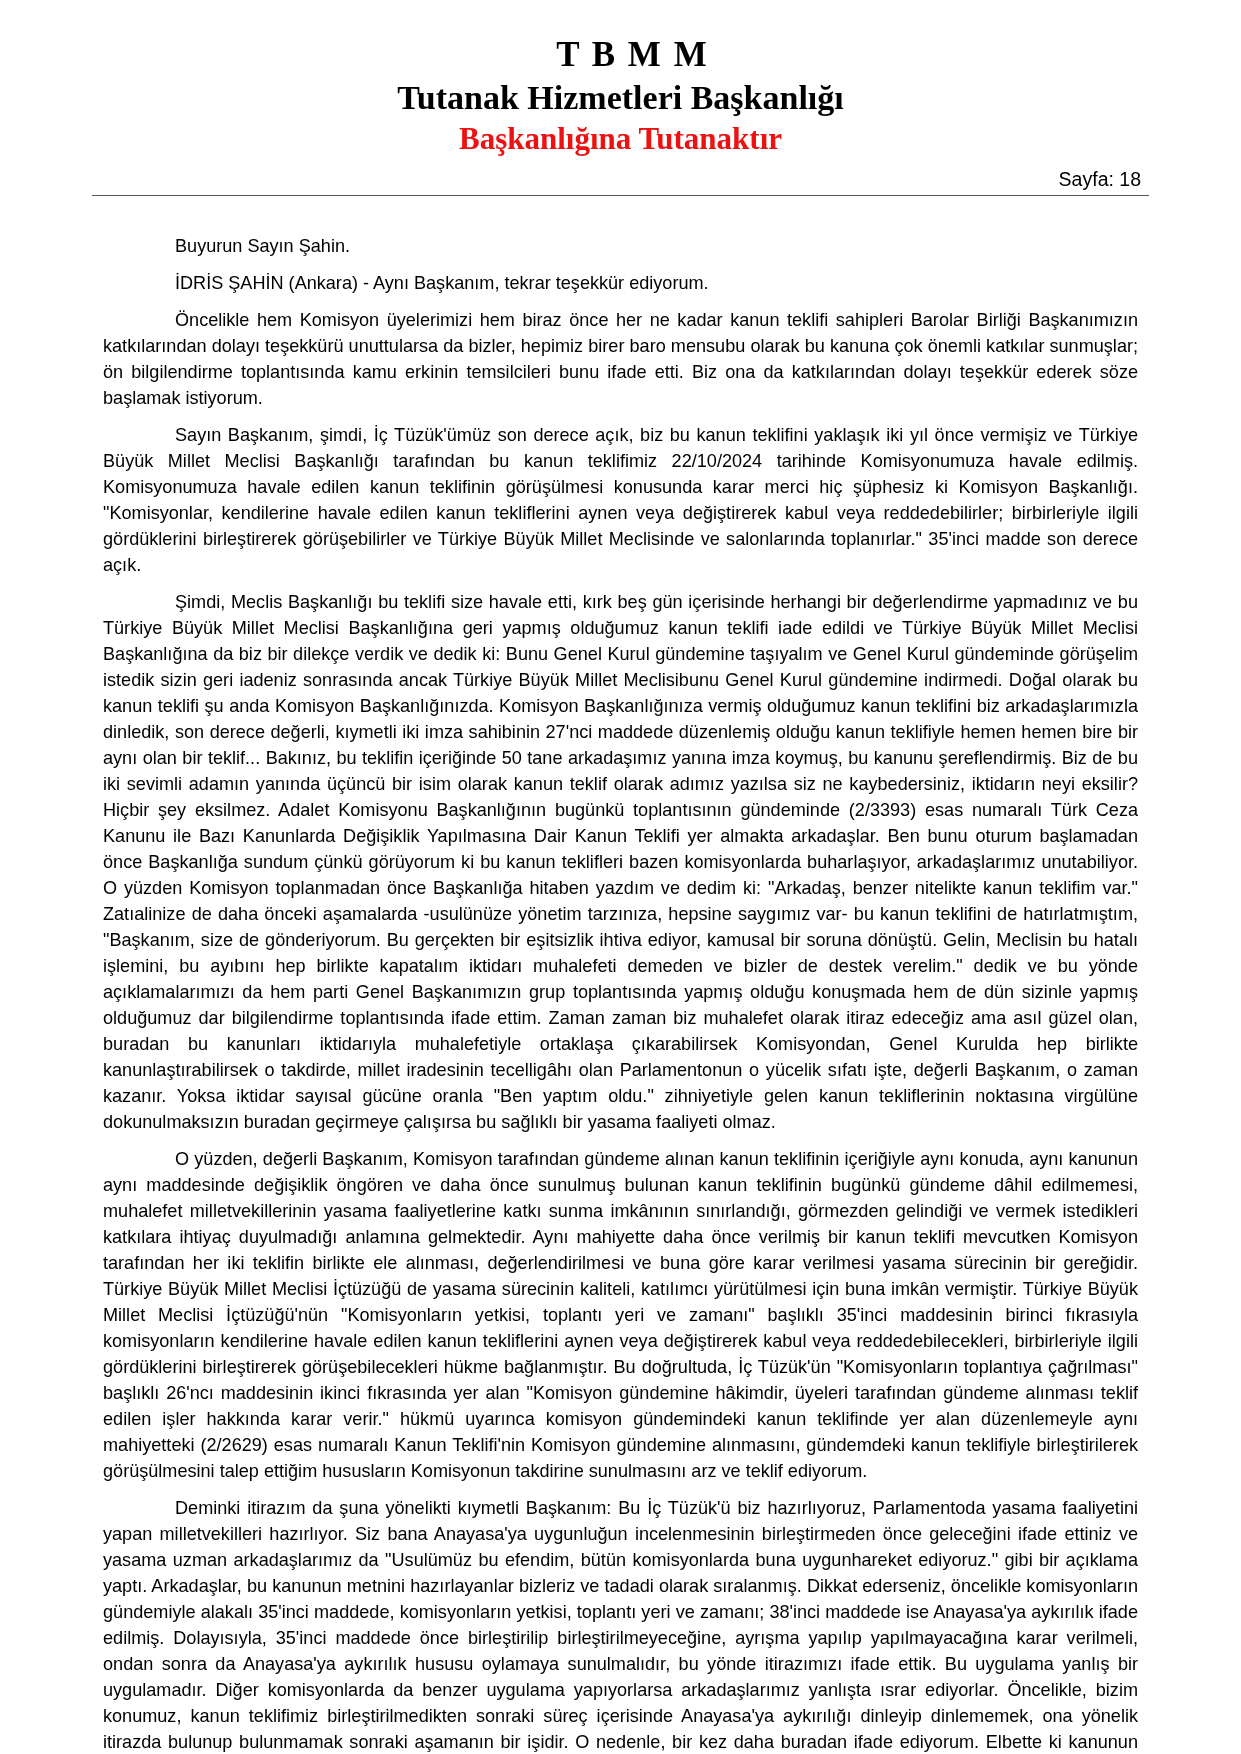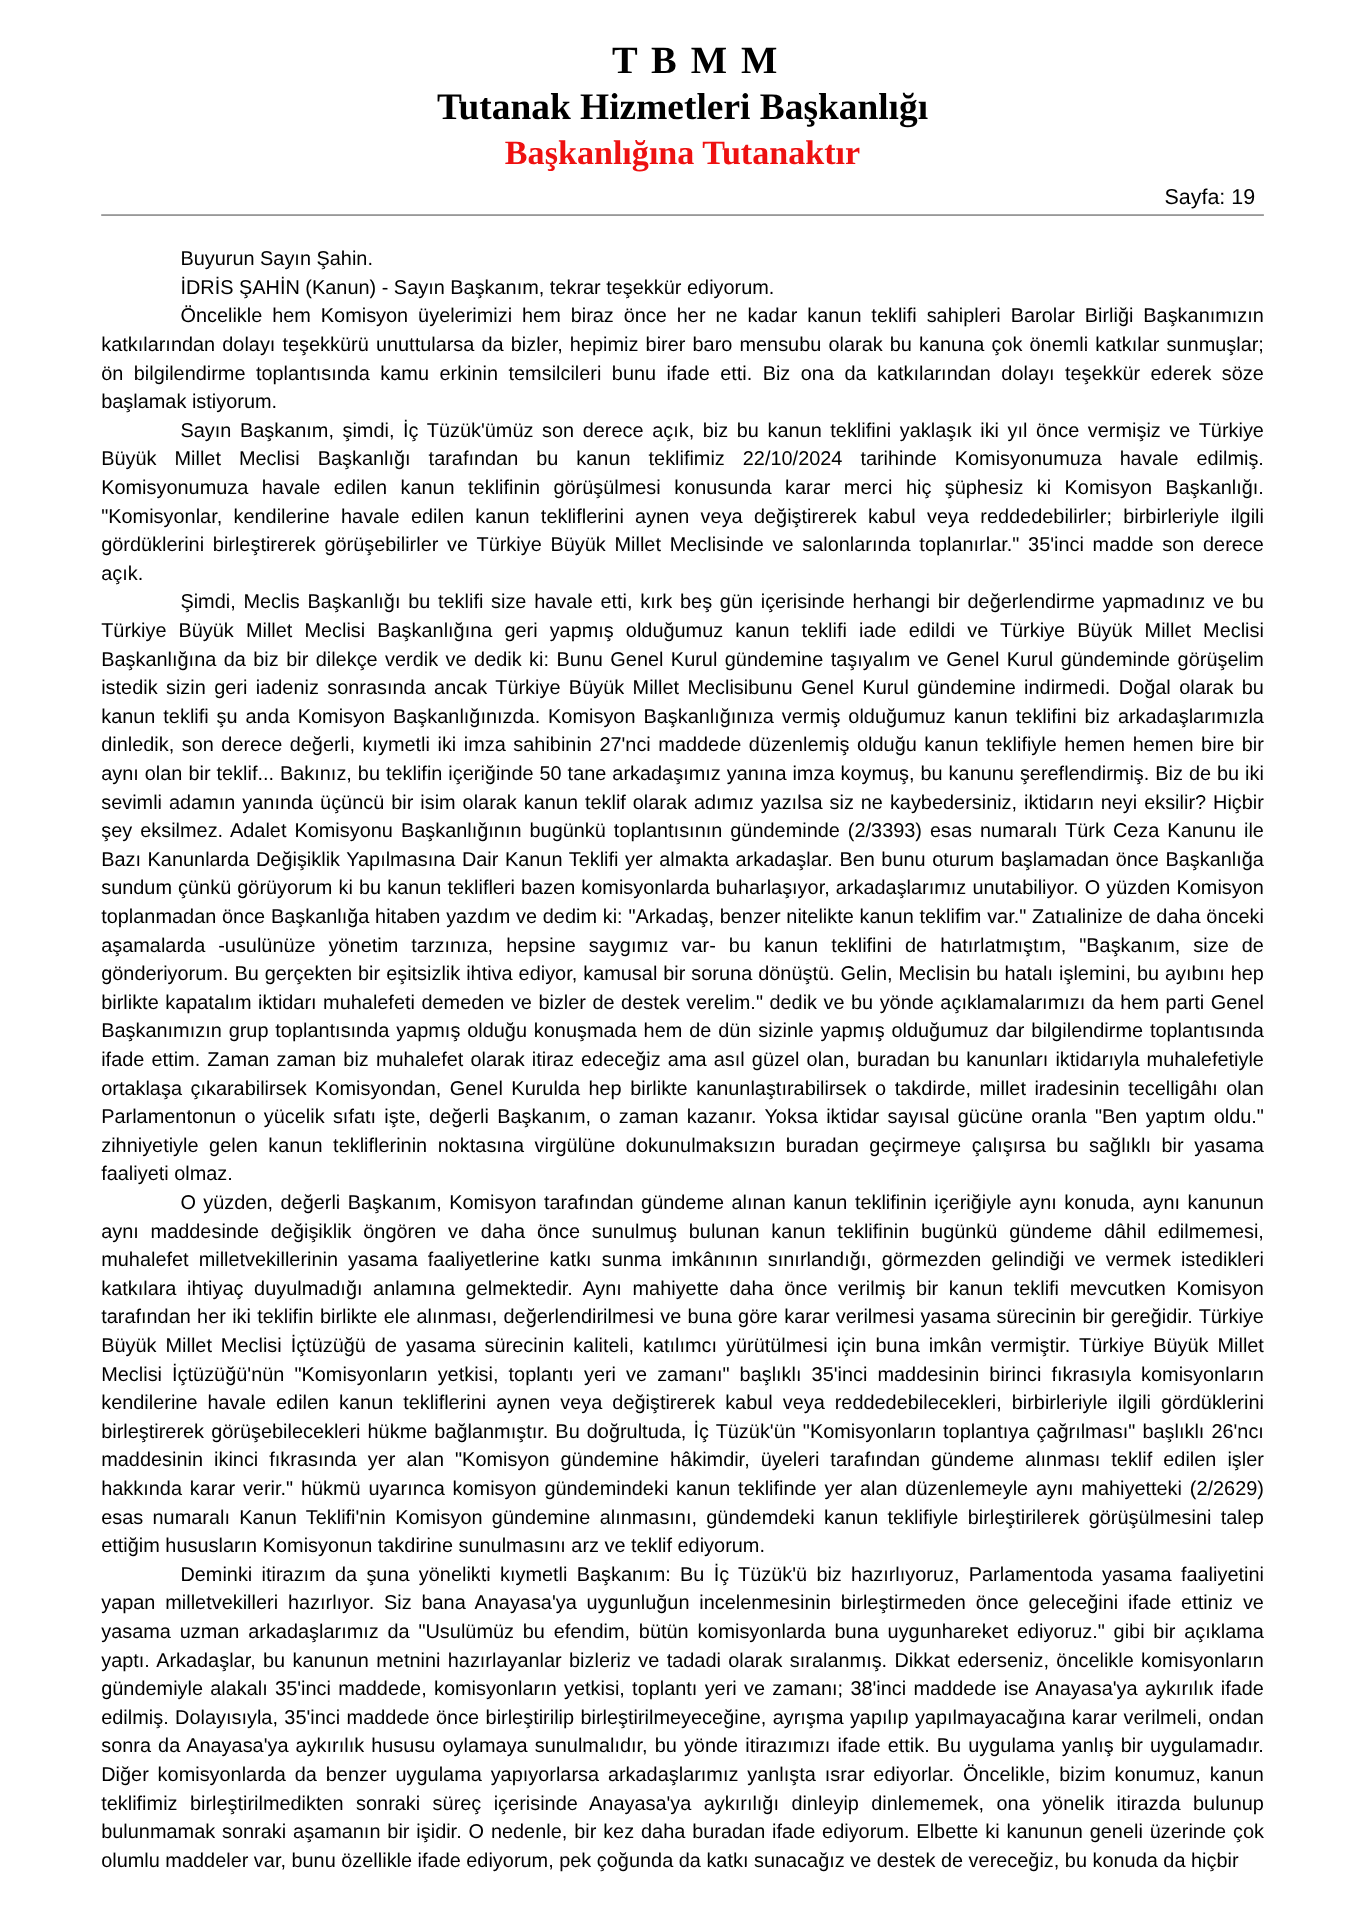--- a/index.html
+++ b/index.html
@@ -56,21 +56,21 @@
   }
   .rule {
     margin: 0 92px 0 92px;
     border-top: 1.6px solid #555555;
   }
   .body-area {
     margin: 0 92px;
     padding-top: 26px;
   }
   p.para {
-    margin: 0;
+    margin: 11px;
     font-size: 18.1px;
     line-height: 26.0px;
     text-align: justify;
     text-justify: inter-word;
     text-indent: 0;
     hyphens: none;
     word-spacing: 0px;
   }
   p.indent {
     text-indent: 72px;
@@ -84,26 +84,26 @@
 <body>
 
 <div class="page">
 
   <div class="header">
     <div class="header-line title-main">T B M M</div>
     <div class="header-line title-sub">Tutanak Hizmetleri Başkanlığı</div>
     <div class="header-line title-red">Başkanlığına Tutanaktır</div>
   </div>
 
-  <div class="page-meta">Sayfa: 19</div>
+  <div class="page-meta">Sayfa: 18</div>
   <div class="rule"></div>
 
   <div class="body-area">
     <p class="para plainline">Buyurun Sayın Şahin.</p>
-    <p class="para plainline">İDRİS ŞAHİN (Kanun) - Sayın Başkanım, tekrar teşekkür ediyorum.</p>
+    <p class="para plainline">İDRİS ŞAHİN (Ankara) - Aynı Başkanım, tekrar teşekkür ediyorum.</p>
     <p class="para indent">Öncelikle hem Komisyon üyelerimizi hem biraz önce her ne kadar kanun teklifi sahipleri Barolar Birliği Başkanımızın katkılarından dolayı teşekkürü unuttularsa da bizler, hepimiz birer baro mensubu olarak bu kanuna çok önemli katkılar sunmuşlar; ön bilgilendirme toplantısında kamu erkinin temsilcileri bunu ifade etti. Biz ona da katkılarından dolayı teşekkür ederek söze başlamak istiyorum.</p>
     <p class="para indent">Sayın Başkanım, şimdi, İç Tüzük'ümüz son derece açık, biz bu kanun teklifini yaklaşık iki yıl önce vermişiz ve Türkiye Büyük Millet Meclisi Başkanlığı tarafından bu kanun teklifimiz 22/10/2024 tarihinde Komisyonumuza havale edilmiş. Komisyonumuza havale edilen kanun teklifinin görüşülmesi konusunda karar merci hiç şüphesiz ki Komisyon Başkanlığı. "Komisyonlar, kendilerine havale edilen kanun tekliflerini aynen veya değiştirerek kabul veya reddedebilirler; birbirleriyle ilgili gördüklerini birleştirerek görüşebilirler ve Türkiye Büyük Millet Meclisinde ve salonlarında toplanırlar." 35'inci madde son derece açık.</p>
     <p class="para indent">Şimdi, Meclis Başkanlığı bu teklifi size havale etti, kırk beş gün içerisinde herhangi bir değerlendirme yapmadınız ve bu Türkiye Büyük Millet Meclisi Başkanlığına geri yapmış olduğumuz kanun teklifi iade edildi ve Türkiye Büyük Millet Meclisi Başkanlığına da biz bir dilekçe verdik ve dedik ki: Bunu Genel Kurul gündemine taşıyalım ve Genel Kurul gündeminde görüşelim istedik sizin geri iadeniz sonrasında ancak Türkiye Büyük Millet Meclisibunu Genel Kurul gündemine indirmedi. Doğal olarak bu kanun teklifi şu anda Komisyon Başkanlığınızda. Komisyon Başkanlığınıza vermiş olduğumuz kanun teklifini biz arkadaşlarımızla dinledik, son derece değerli, kıymetli iki imza sahibinin 27'nci maddede düzenlemiş olduğu kanun teklifiyle hemen hemen bire bir aynı olan bir teklif... Bakınız, bu teklifin içeriğinde 50 tane arkadaşımız yanına imza koymuş, bu kanunu şereflendirmiş. Biz de bu iki sevimli adamın yanında üçüncü bir isim olarak kanun teklif olarak adımız yazılsa siz ne kaybedersiniz, iktidarın neyi eksilir? Hiçbir şey eksilmez. Adalet Komisyonu Başkanlığının bugünkü toplantısının gündeminde (2/3393) esas numaralı Türk Ceza Kanunu ile Bazı Kanunlarda Değişiklik Yapılmasına Dair Kanun Teklifi yer almakta arkadaşlar. Ben bunu oturum başlamadan önce Başkanlığa sundum çünkü görüyorum ki bu kanun teklifleri bazen komisyonlarda buharlaşıyor, arkadaşlarımız unutabiliyor. O yüzden Komisyon toplanmadan önce Başkanlığa hitaben yazdım ve dedim ki: "Arkadaş, benzer nitelikte kanun teklifim var." Zatıalinize de daha önceki aşamalarda -usulünüze yönetim tarzınıza, hepsine saygımız var- bu kanun teklifini de hatırlatmıştım, "Başkanım, size de gönderiyorum. Bu gerçekten bir eşitsizlik ihtiva ediyor, kamusal bir soruna dönüştü. Gelin, Meclisin bu hatalı işlemini, bu ayıbını hep birlikte kapatalım iktidarı muhalefeti demeden ve bizler de destek verelim." dedik ve bu yönde açıklamalarımızı da hem parti Genel Başkanımızın grup toplantısında yapmış olduğu konuşmada hem de dün sizinle yapmış olduğumuz dar bilgilendirme toplantısında ifade ettim. Zaman zaman biz muhalefet olarak itiraz edeceğiz ama asıl güzel olan, buradan bu kanunları iktidarıyla muhalefetiyle ortaklaşa çıkarabilirsek Komisyondan, Genel Kurulda hep birlikte kanunlaştırabilirsek o takdirde, millet iradesinin tecelligâhı olan Parlamentonun o yücelik sıfatı işte, değerli Başkanım, o zaman kazanır. Yoksa iktidar sayısal gücüne oranla "Ben yaptım oldu." zihniyetiyle gelen kanun tekliflerinin noktasına virgülüne dokunulmaksızın buradan geçirmeye çalışırsa bu sağlıklı bir yasama faaliyeti olmaz.</p>
     <p class="para indent">O yüzden, değerli Başkanım, Komisyon tarafından gündeme alınan kanun teklifinin içeriğiyle aynı konuda, aynı kanunun aynı maddesinde değişiklik öngören ve daha önce sunulmuş bulunan kanun teklifinin bugünkü gündeme dâhil edilmemesi, muhalefet milletvekillerinin yasama faaliyetlerine katkı sunma imkânının sınırlandığı, görmezden gelindiği ve vermek istedikleri katkılara ihtiyaç duyulmadığı anlamına gelmektedir. Aynı mahiyette daha önce verilmiş bir kanun teklifi mevcutken Komisyon tarafından her iki teklifin birlikte ele alınması, değerlendirilmesi ve buna göre karar verilmesi yasama sürecinin bir gereğidir. Türkiye Büyük Millet Meclisi İçtüzüğü de yasama sürecinin kaliteli, katılımcı yürütülmesi için buna imkân vermiştir. Türkiye Büyük Millet Meclisi İçtüzüğü'nün "Komisyonların yetkisi, toplantı yeri ve zamanı" başlıklı 35'inci maddesinin birinci fıkrasıyla komisyonların kendilerine havale edilen kanun tekliflerini aynen veya değiştirerek kabul veya reddedebilecekleri, birbirleriyle ilgili gördüklerini birleştirerek görüşebilecekleri hükme bağlanmıştır. Bu doğrultuda, İç Tüzük'ün "Komisyonların toplantıya çağrılması" başlıklı 26'ncı maddesinin ikinci fıkrasında yer alan "Komisyon gündemine hâkimdir, üyeleri tarafından gündeme alınması teklif edilen işler hakkında karar verir." hükmü uyarınca komisyon gündemindeki kanun teklifinde yer alan düzenlemeyle aynı mahiyetteki (2/2629) esas numaralı Kanun Teklifi'nin Komisyon gündemine alınmasını, gündemdeki kanun teklifiyle birleştirilerek görüşülmesini talep ettiğim hususların Komisyonun takdirine sunulmasını arz ve teklif ediyorum.</p>
     <p class="para indent">Deminki itirazım da şuna yönelikti kıymetli Başkanım: Bu İç Tüzük'ü biz hazırlıyoruz, Parlamentoda yasama faaliyetini yapan milletvekilleri hazırlıyor. Siz bana Anayasa'ya uygunluğun incelenmesinin birleştirmeden önce geleceğini ifade ettiniz ve yasama uzman arkadaşlarımız da "Usulümüz bu efendim, bütün komisyonlarda buna uygunhareket ediyoruz." gibi bir açıklama yaptı. Arkadaşlar, bu kanunun metnini hazırlayanlar bizleriz ve tadadi olarak sıralanmış. Dikkat ederseniz, öncelikle komisyonların gündemiyle alakalı 35'inci maddede, komisyonların yetkisi, toplantı yeri ve zamanı; 38'inci maddede ise Anayasa'ya aykırılık ifade edilmiş. Dolayısıyla, 35'inci maddede önce birleştirilip birleştirilmeyeceğine, ayrışma yapılıp yapılmayacağına karar verilmeli, ondan sonra da Anayasa'ya aykırılık hususu oylamaya sunulmalıdır, bu yönde itirazımızı ifade ettik. Bu uygulama yanlış bir uygulamadır. Diğer komisyonlarda da benzer uygulama yapıyorlarsa arkadaşlarımız yanlışta ısrar ediyorlar. Öncelikle, bizim konumuz, kanun teklifimiz birleştirilmedikten sonraki süreç içerisinde Anayasa'ya aykırılığı dinleyip dinlememek, ona yönelik itirazda bulunup bulunmamak sonraki aşamanın bir işidir. O nedenle, bir kez daha buradan ifade ediyorum. Elbette ki kanunun geneli üzerinde çok olumlu maddeler var, bunu özellikle ifade ediyorum, pek çoğunda da katkı sunacağız ve destek de vereceğiz, bu konuda da hiçbir</p>
   </div>
 
 </div>
 
 </body></html>

